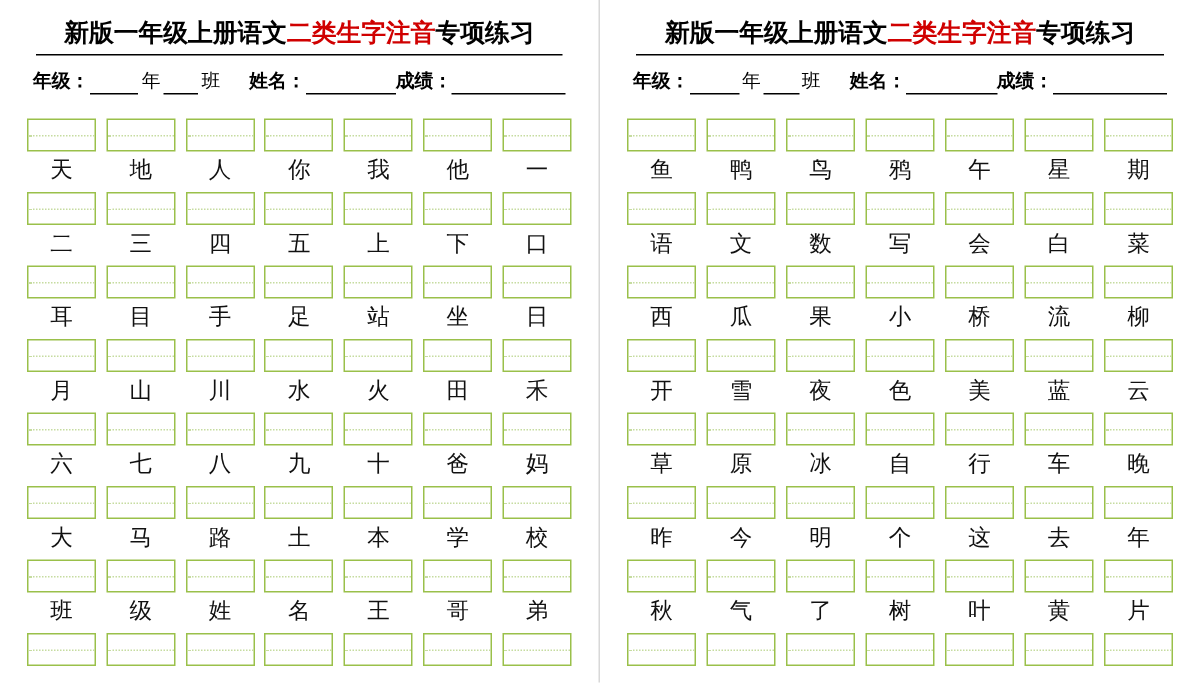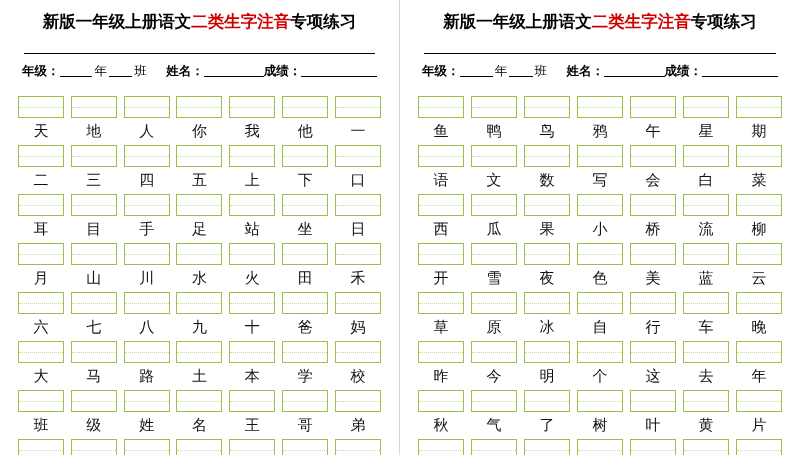--- a/index.html
+++ b/index.html
@@ -35,31 +35,31 @@
   }
   
   .title {
     text-align: center;
     font-size: 16.5px;
     font-weight: bold;
     letter-spacing: 0px;
     white-space: nowrap;
     color: #000;
     line-height: 1.25;
-    padding-bottom: 20px;
+    padding-bottom: 3px;
     border-bottom: 1.6px solid #000;
     margin: 2px 6px 0 6px;
   }
   .title .hl {
     color: #d00000;
   }
   
   .info-row {
     display: flex;
-    align-items: flex-start;
+    align-items: flex-end;
     margin: 9px 4px 16px 4px;
     font-size: 12.5px;
     color: #000;
     white-space: nowrap;
   }
   .info-label {
     font-weight: bold;
     font-size: 12.5px;
   }
   .blank {

